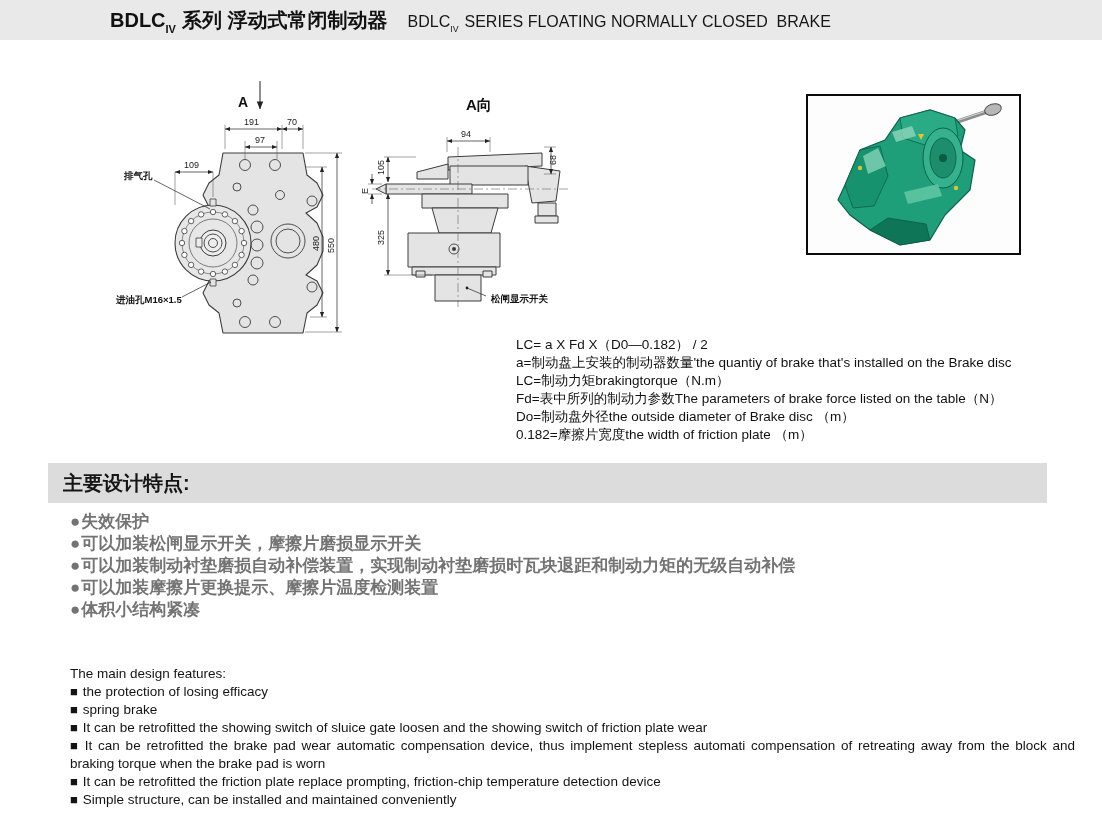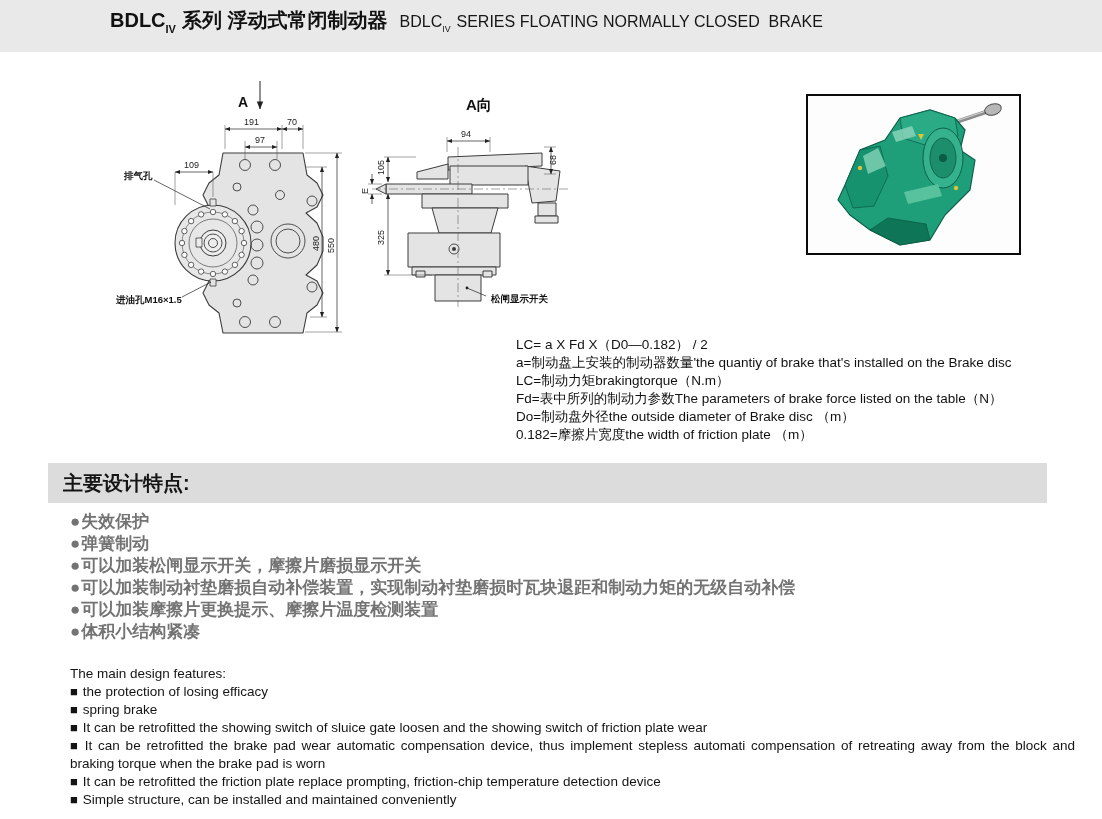--- a/index.html
+++ b/index.html
@@ -2,25 +2,25 @@
 <html><head>
 <meta charset="utf-8">
 <style>
   html,body{margin:0;padding:0;}
   body{
     width:1102px;height:819px;position:relative;background:#ffffff;
     font-family:"Liberation Sans","DejaVu Sans",sans-serif;color:#1a1a1a;overflow:hidden;
   }
   
   .page-header{
-    position:absolute;left:0;top:0;width:1102px;height:52px;background:#e9e9e9;
+    position:absolute;left:0;top:0;width:1102px;height:40px;background:#e9e9e9;
     display:flex;align-items:baseline;padding-left:110px;box-sizing:border-box;
   }
   .title-cn{font-size:20px;font-weight:700;line-height:40px;color:#111;}
-  .title-en{font-size:16px;font-weight:400;margin-left:12px;color:#161616;white-space:pre;}
+  .title-en{font-size:16px;font-weight:400;margin-left:20px;color:#161616;white-space:pre;}
   .title-cn sub,.title-en sub{font-size:0.55em;position:relative;bottom:-1px;}
   .title-cn .rest,.title-en .rest{margin-left:6px;}
   
   .drawing-wrap{position:absolute;left:70px;top:75px;width:560px;height:300px;}
   svg text{font-family:"Liberation Sans","DejaVu Sans",sans-serif;}
   .dim-t{font-size:9px;fill:#222;}
   .lbl-t{font-size:9.5px;fill:#111;font-weight:700;}
   .view-t{font-size:15px;font-weight:700;fill:#111;}
   .marker-t{font-size:14px;font-weight:700;fill:#111;}
   
@@ -246,21 +246,20 @@
   <div>Do=制动盘外径the outside diameter of Brake disc （m）</div>
   <div>0.182=摩擦片宽度the width of friction plate （m）</div>
 </div>
 
 <div class="section-bar">
   <span class="heading">主要设计特点:</span>
 </div>
 
 <ul class="cn-list">
   <li><span class="dot">●</span><span>失效保护</span></li>
-  <li><span class="dot">●</span><span>弹簧制动</span></li>
   <li><span class="dot">●</span><span>可以加装松闸显示开关，摩擦片磨损显示开关</span></li>
   <li><span class="dot">●</span><span>可以加装制动衬垫磨损自动补偿装置，实现制动衬垫磨损时瓦块退距和制动力矩的无级自动补偿</span></li>
   <li><span class="dot">●</span><span>可以加装摩擦片更换提示、摩擦片温度检测装置</span></li>
   <li><span class="dot">●</span><span>体积小结构紧凑</span></li>
 </ul>
 
 <div class="en-block">
   <div class="en-intro">The main design features:</div>
   <div class="en-item"><span class="sq">■</span><span>the protection of losing efficacy</span></div>
   <div class="en-item"><span class="sq">■</span><span>spring brake</span></div>

